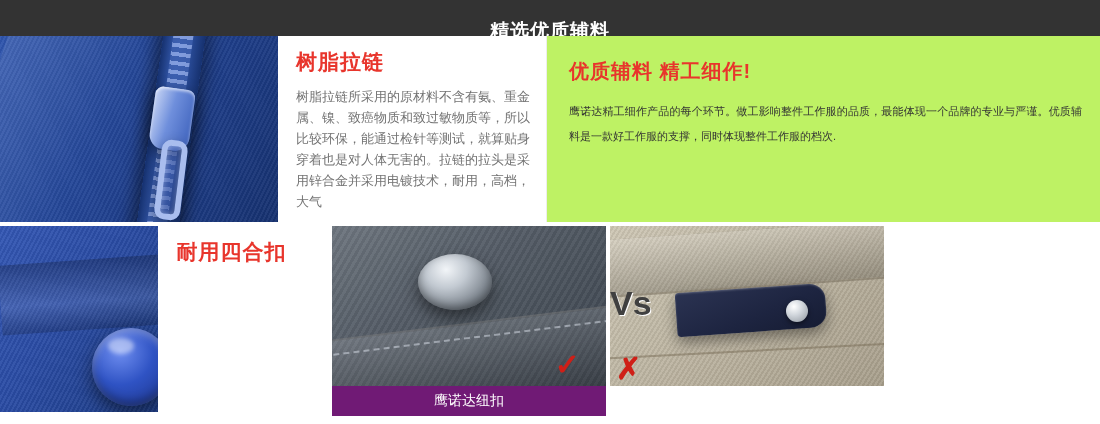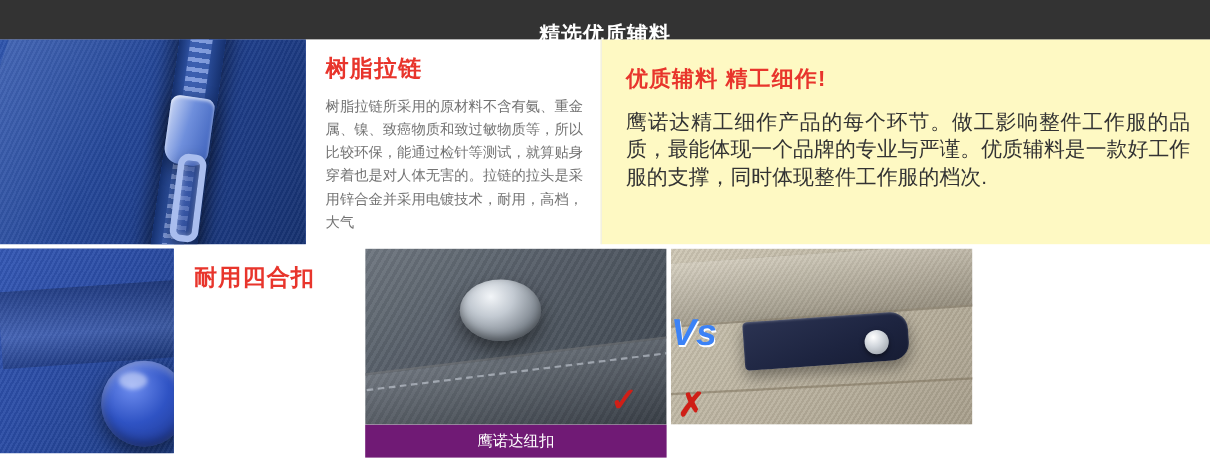--- a/index.html
+++ b/index.html
@@ -84,33 +84,33 @@
     color: #737373;
     font-size: 13px;
     line-height: 21px;
     margin: 0;
     text-align: justify;
   }
   .right-col {
     flex: 1;
     padding: 22px 18px 0 22px;
     box-sizing: border-box;
-    background: #fef9c3;
+    background: #bef264;
     border-left: 1px solid #ededed;
   }
   .right-title {
     color: #e8352c;
     font-size: 20px;
     font-weight: bold;
     margin: 0 0 14px 0;
     letter-spacing: 1px;
   }
   .right-body {
     color: #333333;
-    font-size: 19px;
+    font-size: 11px;
     line-height: 25px;
     margin: 0;
     text-align: justify;
   }
   
   .row2 {
     position: absolute;
     left: 0;
     top: 226px;
     width: 888px;
@@ -144,24 +144,23 @@
     display: flex;
     align-items: center;
     justify-content: center;
     box-sizing: border-box;
   }
   .vs-mark {
     position: absolute;
     left: 286px;
     top: 58px;
     z-index: 6;
-    color: #3b82f6;
+    color: #404040;
     font-size: 34px;
     font-weight: bold;
-    font-style: italic;
     text-shadow: 1px 1px 0 #ffffff;
     text-align: center;
   }
   .tick-mark {
     position: absolute;
     right: 26px;
     bottom: 6px;
     color: #cf1f17;
     font-size: 30px;
     font-weight: bold;

